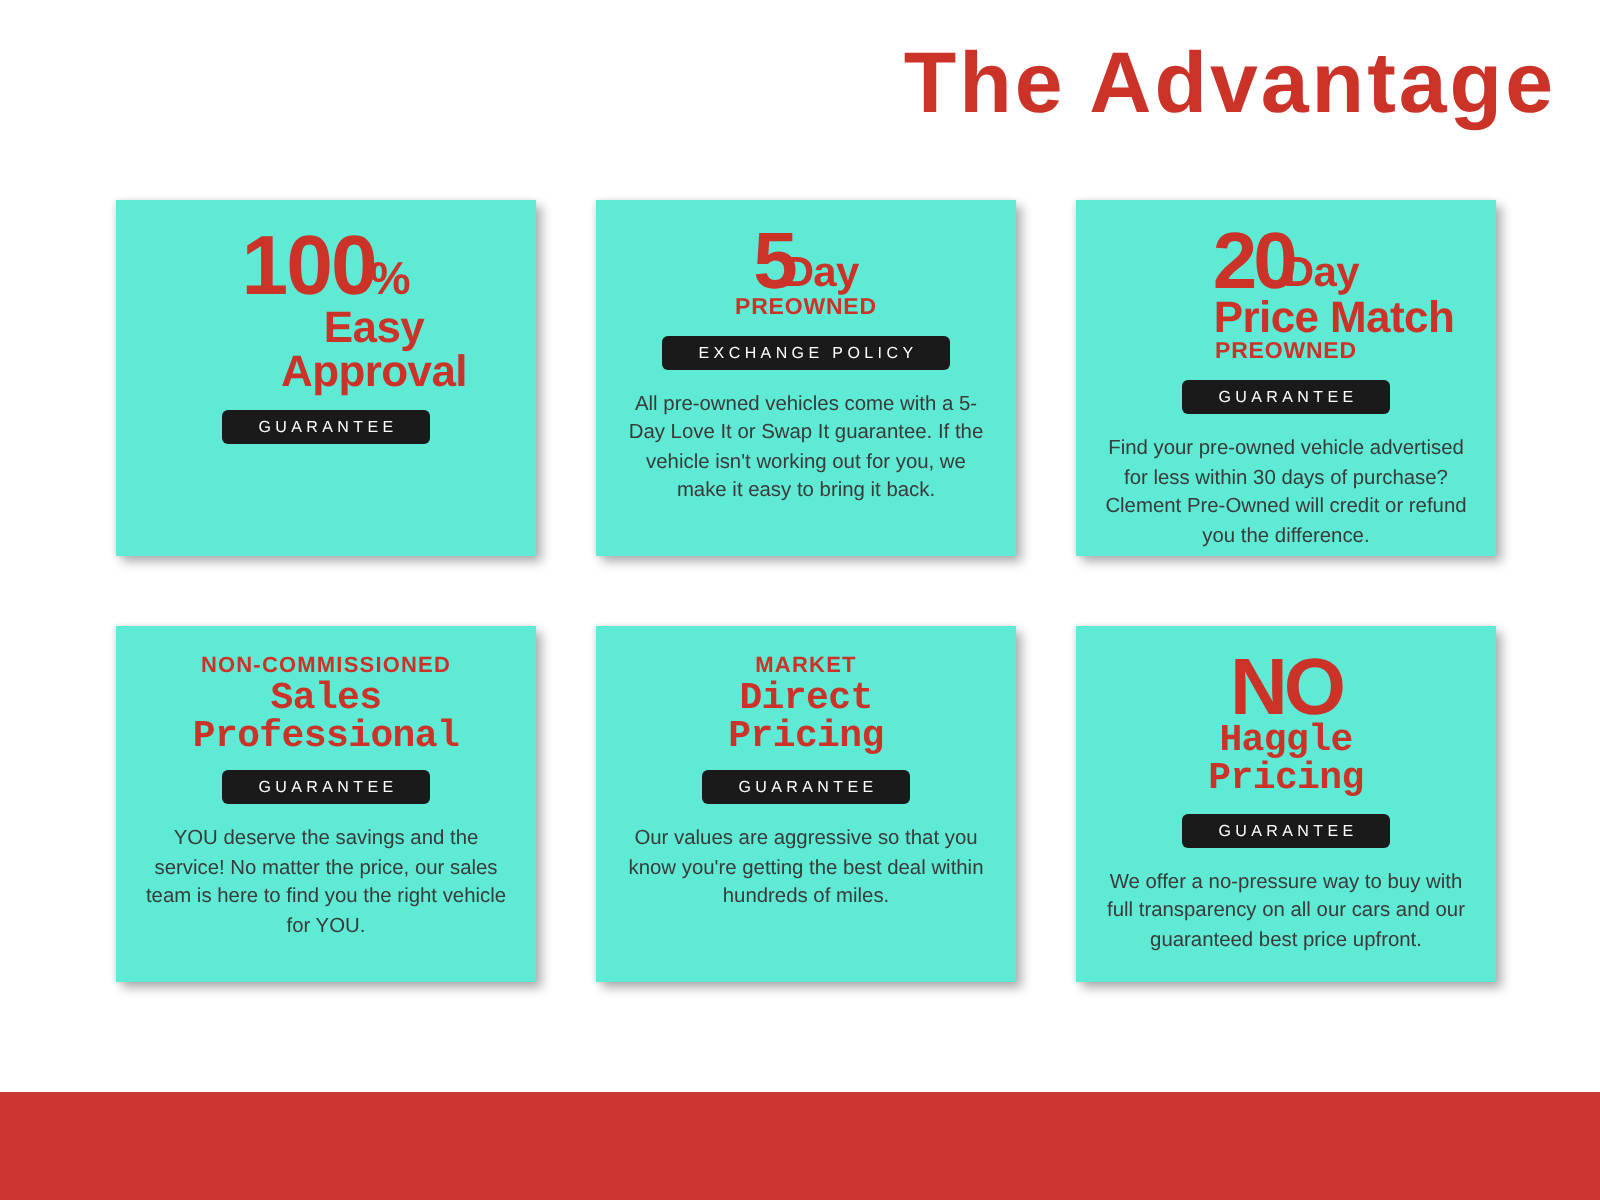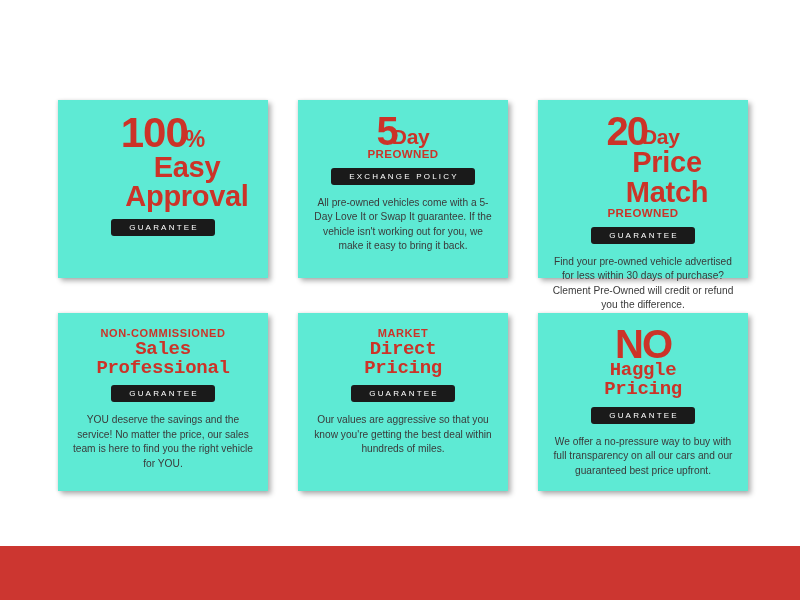--- a/index.html
+++ b/index.html
@@ -85,21 +85,21 @@
     line-height: 0.92;
     display: inline-block;
   }
   .hl-pct {
     font-size: 23px;
     font-weight: bold;
     vertical-align: baseline;
     margin-left: -3px;
   }
   .hl-big {
-    font-size: 29px;
+    font-size: 22px;
     font-weight: bold;
     line-height: 1.02;
     letter-spacing: -0.3px;
     margin-left: 48px;
   }
   .hl-mid {
     font-size: 19px;
     font-weight: bold;
     line-height: 1.02;
     letter-spacing: -0.3px;
@@ -167,20 +167,23 @@
     width: 800px;
     height: 54px;
     background: #CC3630;
   }
 </style>
 </head>
 <body>
 
 <div class="page">
 
+  <div class="header">
+    <div class="header-title">The  Advantage</div>
+  </div>
 
   <div class="grid">
 
     <div class="card">
       <div class="card-headline">
         <div>
           <span class="hl-mega">100</span><span class="hl-pct">%</span>
         </div>
         <div class="hl-big">Easy Approval</div>
       </div>

